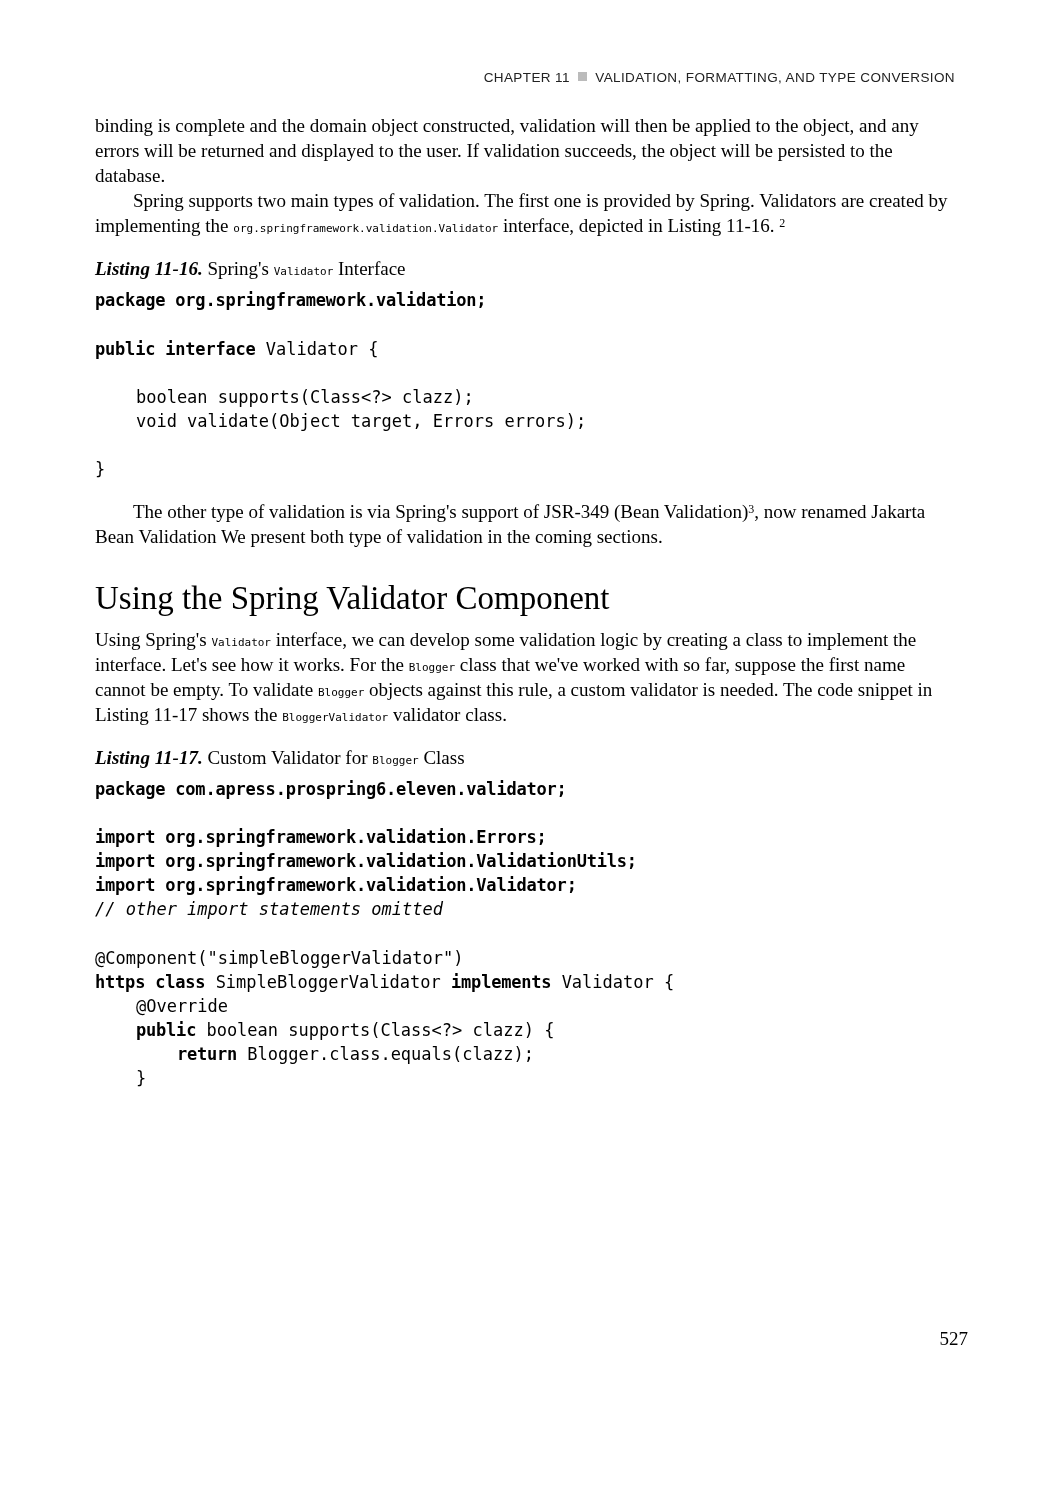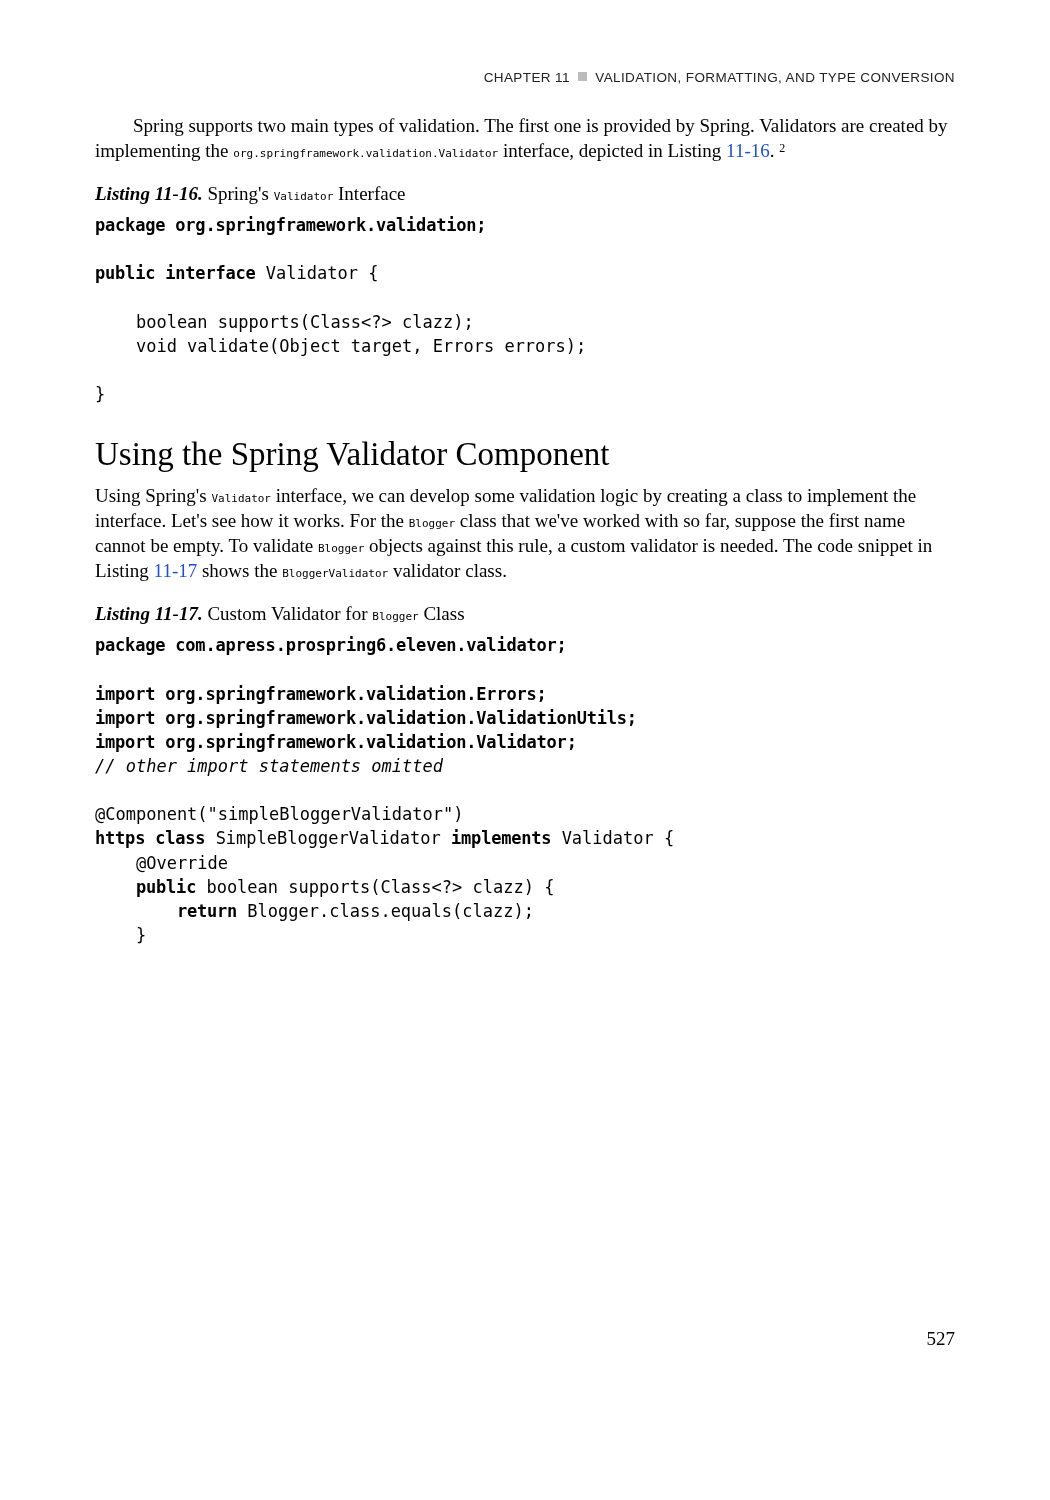--- a/index.html
+++ b/index.html
@@ -56,21 +56,21 @@
     white-space: pre;
   }
   pre.code .kw { font-weight: 900; letter-spacing: -0.2px; }
   pre.code .cm { font-style: italic; }
   h2.section {
     font-family: "Times New Roman", Times, serif;
     font-weight: normal;
     font-size: 33px;
     margin: 30px 0 10px 0;
   }
-  a.link { color: #1d4ed8; text-decoration: none; }
+  a.link { color: #000000; text-decoration: none; }
   .footnotes {
     position: absolute;
     left: 95px;
     right: 95px;
     bottom: 78px;
     font-size: 17.5px;
   }
   .footnotes hr {
     border: none;
     border-top: 1px solid #000;
@@ -84,55 +84,59 @@
     word-break: break-all;
   }
   .footnotes sup {
     font-family: "Times New Roman", Times, serif;
     color: #000;
     font-size: 12px;
     vertical-align: 4px;
   }
   .pagenum {
     position: absolute;
-    right: 95px;
+    right: 82px;
     bottom: 42px;
     font-size: 19px;
   }
   sup.note { font-size: 12px; vertical-align: 5px; }
 </style>
 </head>
 <body>
 
 <div class="page">
 
   <div class="chapter-header">
     <span>CHAPTER 11</span>
     <span class="sep"></span>
     <span>VALIDATION, FORMATTING, AND TYPE CONVERSION</span>
   </div>
 
+  <p class="body">binding is complete and the domain object constructed, validation will then be applied to the object, and any errors will be returned and displayed to the user. If validation succeeds, the object will be persisted to the database.</p>
 
   <p class="body indent">
     <span>Spring supports two main types of validation. The first one is provided by Spring. Validators are created by implementing the </span><code class="mono">org.springframework.validation.Validator</code><span> interface, depicted in Listing </span><a class="link">11-16</a><span>. </span><sup class="note">2</sup>
   </p>
 
   <p class="listing-caption">
     <em>Listing 11-16.</em><span>  Spring's </span><code class="mono">Validator</code><span> Interface</span>
   </p>
 
   <pre class="code"><span class="kw">package</span><span class="kw"> org.springframework.validation;</span>
 
 <span class="kw">public interface</span><span> Validator {</span>
 
 <span>    boolean supports(Class&lt;?&gt; clazz);</span>
 <span>    void validate(Object target, Errors errors);</span>
 
 <span>}</span></pre>
 
+  <p class="body indent">
+    <span>The other type of validation is via Spring's support of JSR-349 (Bean Validation)</span><sup class="note">3</sup><span>, now renamed Jakarta Bean Validation We present both type of validation in the coming sections.</span>
+  </p>
 
   <h2 class="section">Using the Spring Validator Component</h2>
 
   <p class="body">
     <span>Using Spring's </span><code class="mono">Validator</code><span> interface, we can develop some validation logic by creating a class to implement the interface. Let's see how it works. For the </span><code class="mono">Blogger</code><span> class that we've worked with so far, suppose the first name cannot be empty. To validate </span><code class="mono">Blogger</code><span> objects against this rule, a custom validator is needed. The code snippet in Listing </span><a class="link">11-17</a><span> shows the </span><code class="mono">BloggerValidator</code><span> validator class.</span>
   </p>
 
   <p class="listing-caption">
     <em>Listing 11-17.</em><span>  Custom Validator for </span><code class="mono">Blogger</code><span> Class</span>
   </p>

